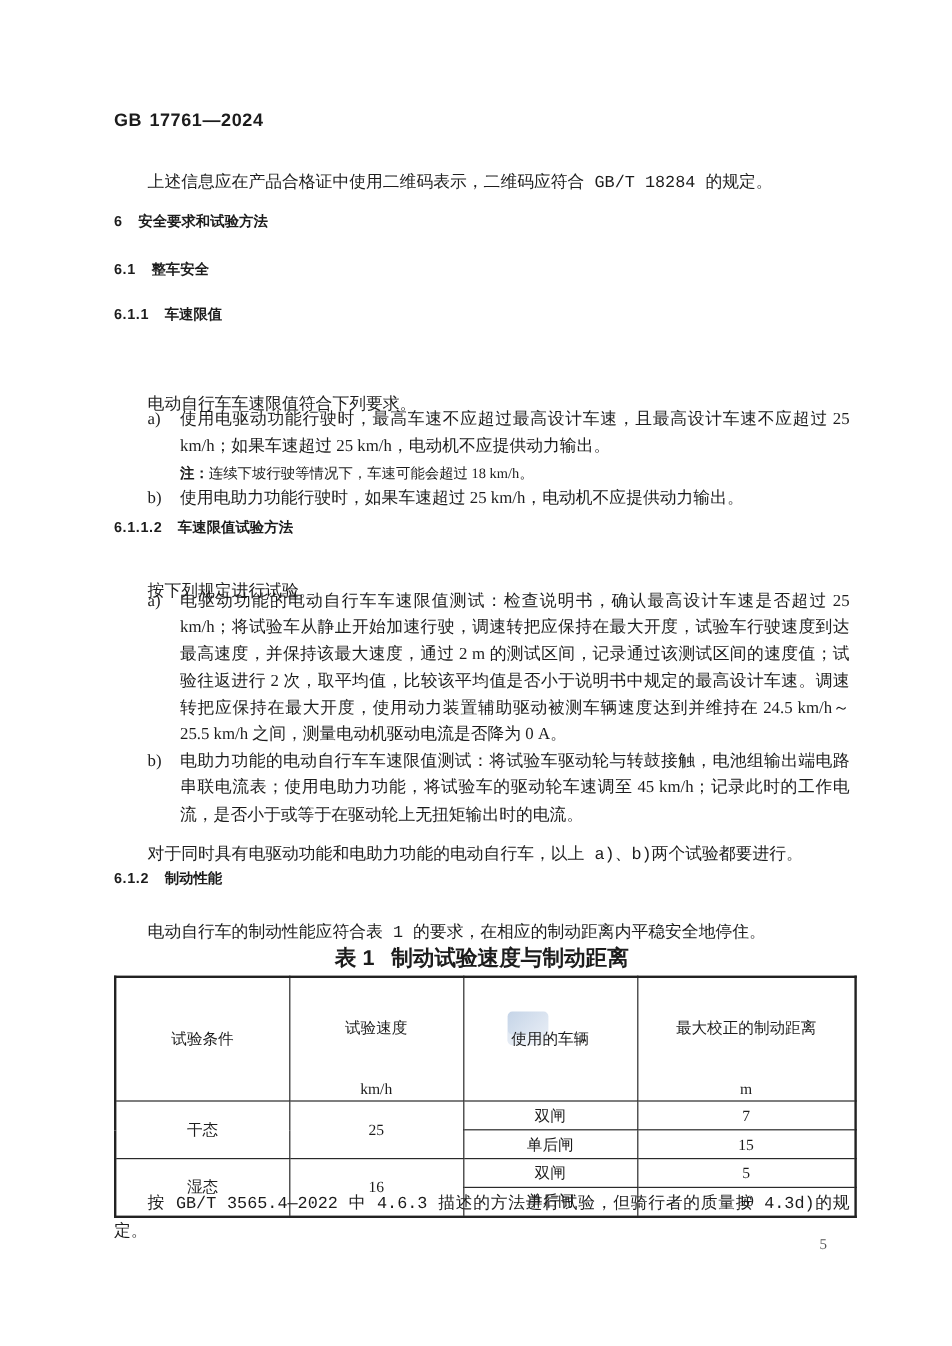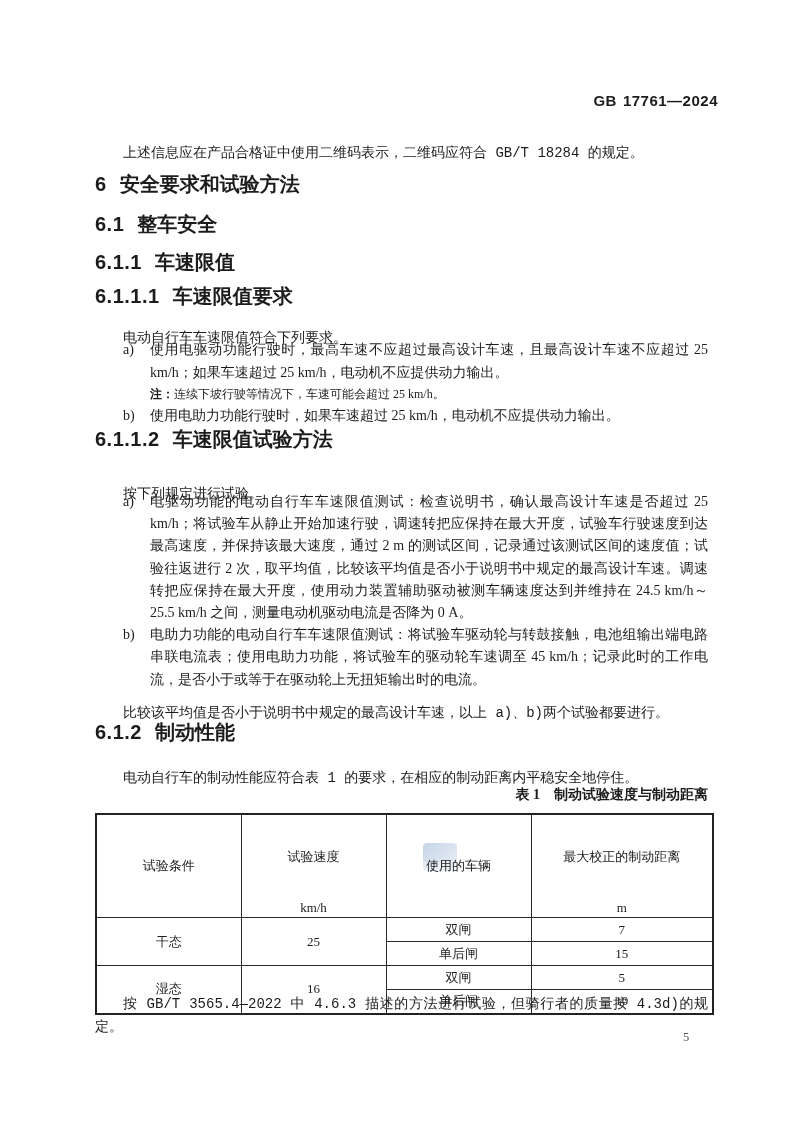--- a/index.html
+++ b/index.html
@@ -14,23 +14,23 @@
     background: #ffffff;
     color: #1c1c1c;
     font-family: "Liberation Serif", "DejaVu Serif", serif;
     overflow: hidden;
   }
   .abs { position: absolute; }
 
   
   .doc-code {
     top: 92px;
-    left: 106px;
+    left: 95px;
     width: 612px;
-    text-align: right;
+    text-align: left;
     font-family: "Liberation Sans", "DejaVu Sans", sans-serif;
     font-size: 15px;
     font-weight: bold;
     letter-spacing: 0.5px;
   }
   .doc-code .code-num { font-weight: 600; margin-left: 6px; }
 
   
   .para {
     left: 95px;
@@ -40,21 +40,21 @@
     text-align: justify;
   }
   .indent { text-indent: 2em; font-family: Liberation Mono, monospace; }
 
   
   .heading {
     left: 95px;
     width: 613px;
     font-family: "Liberation Sans", "DejaVu Sans", sans-serif;
     font-weight: bold;
-    font-size: 20px;
+    font-size: 12px;
     line-height: 20px;
   }
   .h-num { margin-right: 13px; letter-spacing: 0.5px; }
 
   
   .list {
     left: 123px;
     width: 585px;
     font-size: 14px;
     line-height: 23px;
@@ -70,24 +70,24 @@
   }
   .note-label {
     font-family: "Liberation Sans", "DejaVu Sans", sans-serif;
     font-weight: bold;
   }
 
   
   .tbl-caption {
     left: 95px;
     width: 613px;
-    text-align: right;
-    font-family: Liberation Serif, serif;
-    font-weight: bold;
-    font-size: 14px;
+    text-align: center;
+    font-family: Liberation Sans, sans-serif;
+    font-weight: bold;
+    font-size: 18px;
   }
   .tbl-caption .cap-label { margin-right: 14px; }
 
   
   .table-wrap { left: 95px; top: 813px; width: 617px; }
   table.braking {
     border-collapse: collapse;
     table-layout: fixed;
     width: 617px;
     font-size: 13px;
@@ -139,33 +139,30 @@
 
   <div class="abs heading" style="top:174px">
     <span class="h-num">6</span><span>安全要求和试验方法</span>
   </div>
   <div class="abs heading" style="top:214px">
     <span class="h-num">6.1</span><span>整车安全</span>
   </div>
   <div class="abs heading" style="top:252px">
     <span class="h-num">6.1.1</span><span>车速限值</span>
   </div>
-  <div class="abs heading" style="top:286px">
-    <span class="h-num">6.1.1.1</span><span>车速限值要求</span>
-  </div>
 
   <p class="abs para indent" style="top:313px">电动自行车车速限值符合下列要求。</p>
 
   <div class="abs list" style="top:338px">
     <div class="li">
       <span class="li-label">a)</span>
       <span class="li-text">使用电驱动功能行驶时，最高车速不应超过最高设计车速，且最高设计车速不应超过 25 km/h；如果车速超过 25 km/h，电动机不应提供动力输出。</span>
     </div>
     <div class="note">
-      <span class="note-label">注：</span><span>连续下坡行驶等情况下，车速可能会超过 25 km/h。</span>
+      <span class="note-label">注：</span><span>连续下坡行驶等情况下，车速可能会超过 18 km/h。</span>
     </div>
     <div class="li">
       <span class="li-label">b)</span>
       <span class="li-text">使用电助力功能行驶时，如果车速超过 25 km/h，电动机不应提供动力输出。</span>
     </div>
   </div>
 
   <div class="abs heading" style="top:429px">
     <span class="h-num">6.1.1.2</span><span>车速限值试验方法</span>
   </div>
@@ -176,21 +173,21 @@
     <div class="li">
       <span class="li-label">a)</span>
       <span class="li-text">电驱动功能的电动自行车车速限值测试：检查说明书，确认最高设计车速是否超过 25 km/h；将试验车从静止开始加速行驶，调速转把应保持在最大开度，试验车行驶速度到达最高速度，并保持该最大速度，通过 2 m 的测试区间，记录通过该测试区间的速度值；试验往返进行 2 次，取平均值，比较该平均值是否小于说明书中规定的最高设计车速。调速转把应保持在最大开度，使用动力装置辅助驱动被测车辆速度达到并维持在 24.5 km/h～25.5 km/h 之间，测量电动机驱动电流是否降为 0 A。</span>
     </div>
     <div class="li">
       <span class="li-label">b)</span>
       <span class="li-text">电助力功能的电动自行车车速限值测试：将试验车驱动轮与转鼓接触，电池组输出端电路串联电流表；使用电助力功能，将试验车的驱动轮车速调至 45 km/h；记录此时的工作电流，是否小于或等于在驱动轮上无扭矩输出时的电流。</span>
     </div>
   </div>
 
-  <p class="abs para indent" style="top:688px">比较该平均值是否小于说明书中规定的最高设计车速，以上 a)、b)两个试验都要进行。</p>
+  <p class="abs para indent" style="top:688px">对于同时具有电驱动功能和电助力功能的电动自行车，以上 a)、b)两个试验都要进行。</p>
 
   <div class="abs heading" style="top:722px">
     <span class="h-num">6.1.2</span><span>制动性能</span>
   </div>
 
   <p class="abs para indent" style="top:753px">电动自行车的制动性能应符合表 1 的要求，在相应的制动距离内平稳安全地停住。</p>
 
   <div class="abs tbl-caption" style="top:786px">
     <span class="cap-label">表 1</span><span>制动试验速度与制动距离</span>
   </div>

